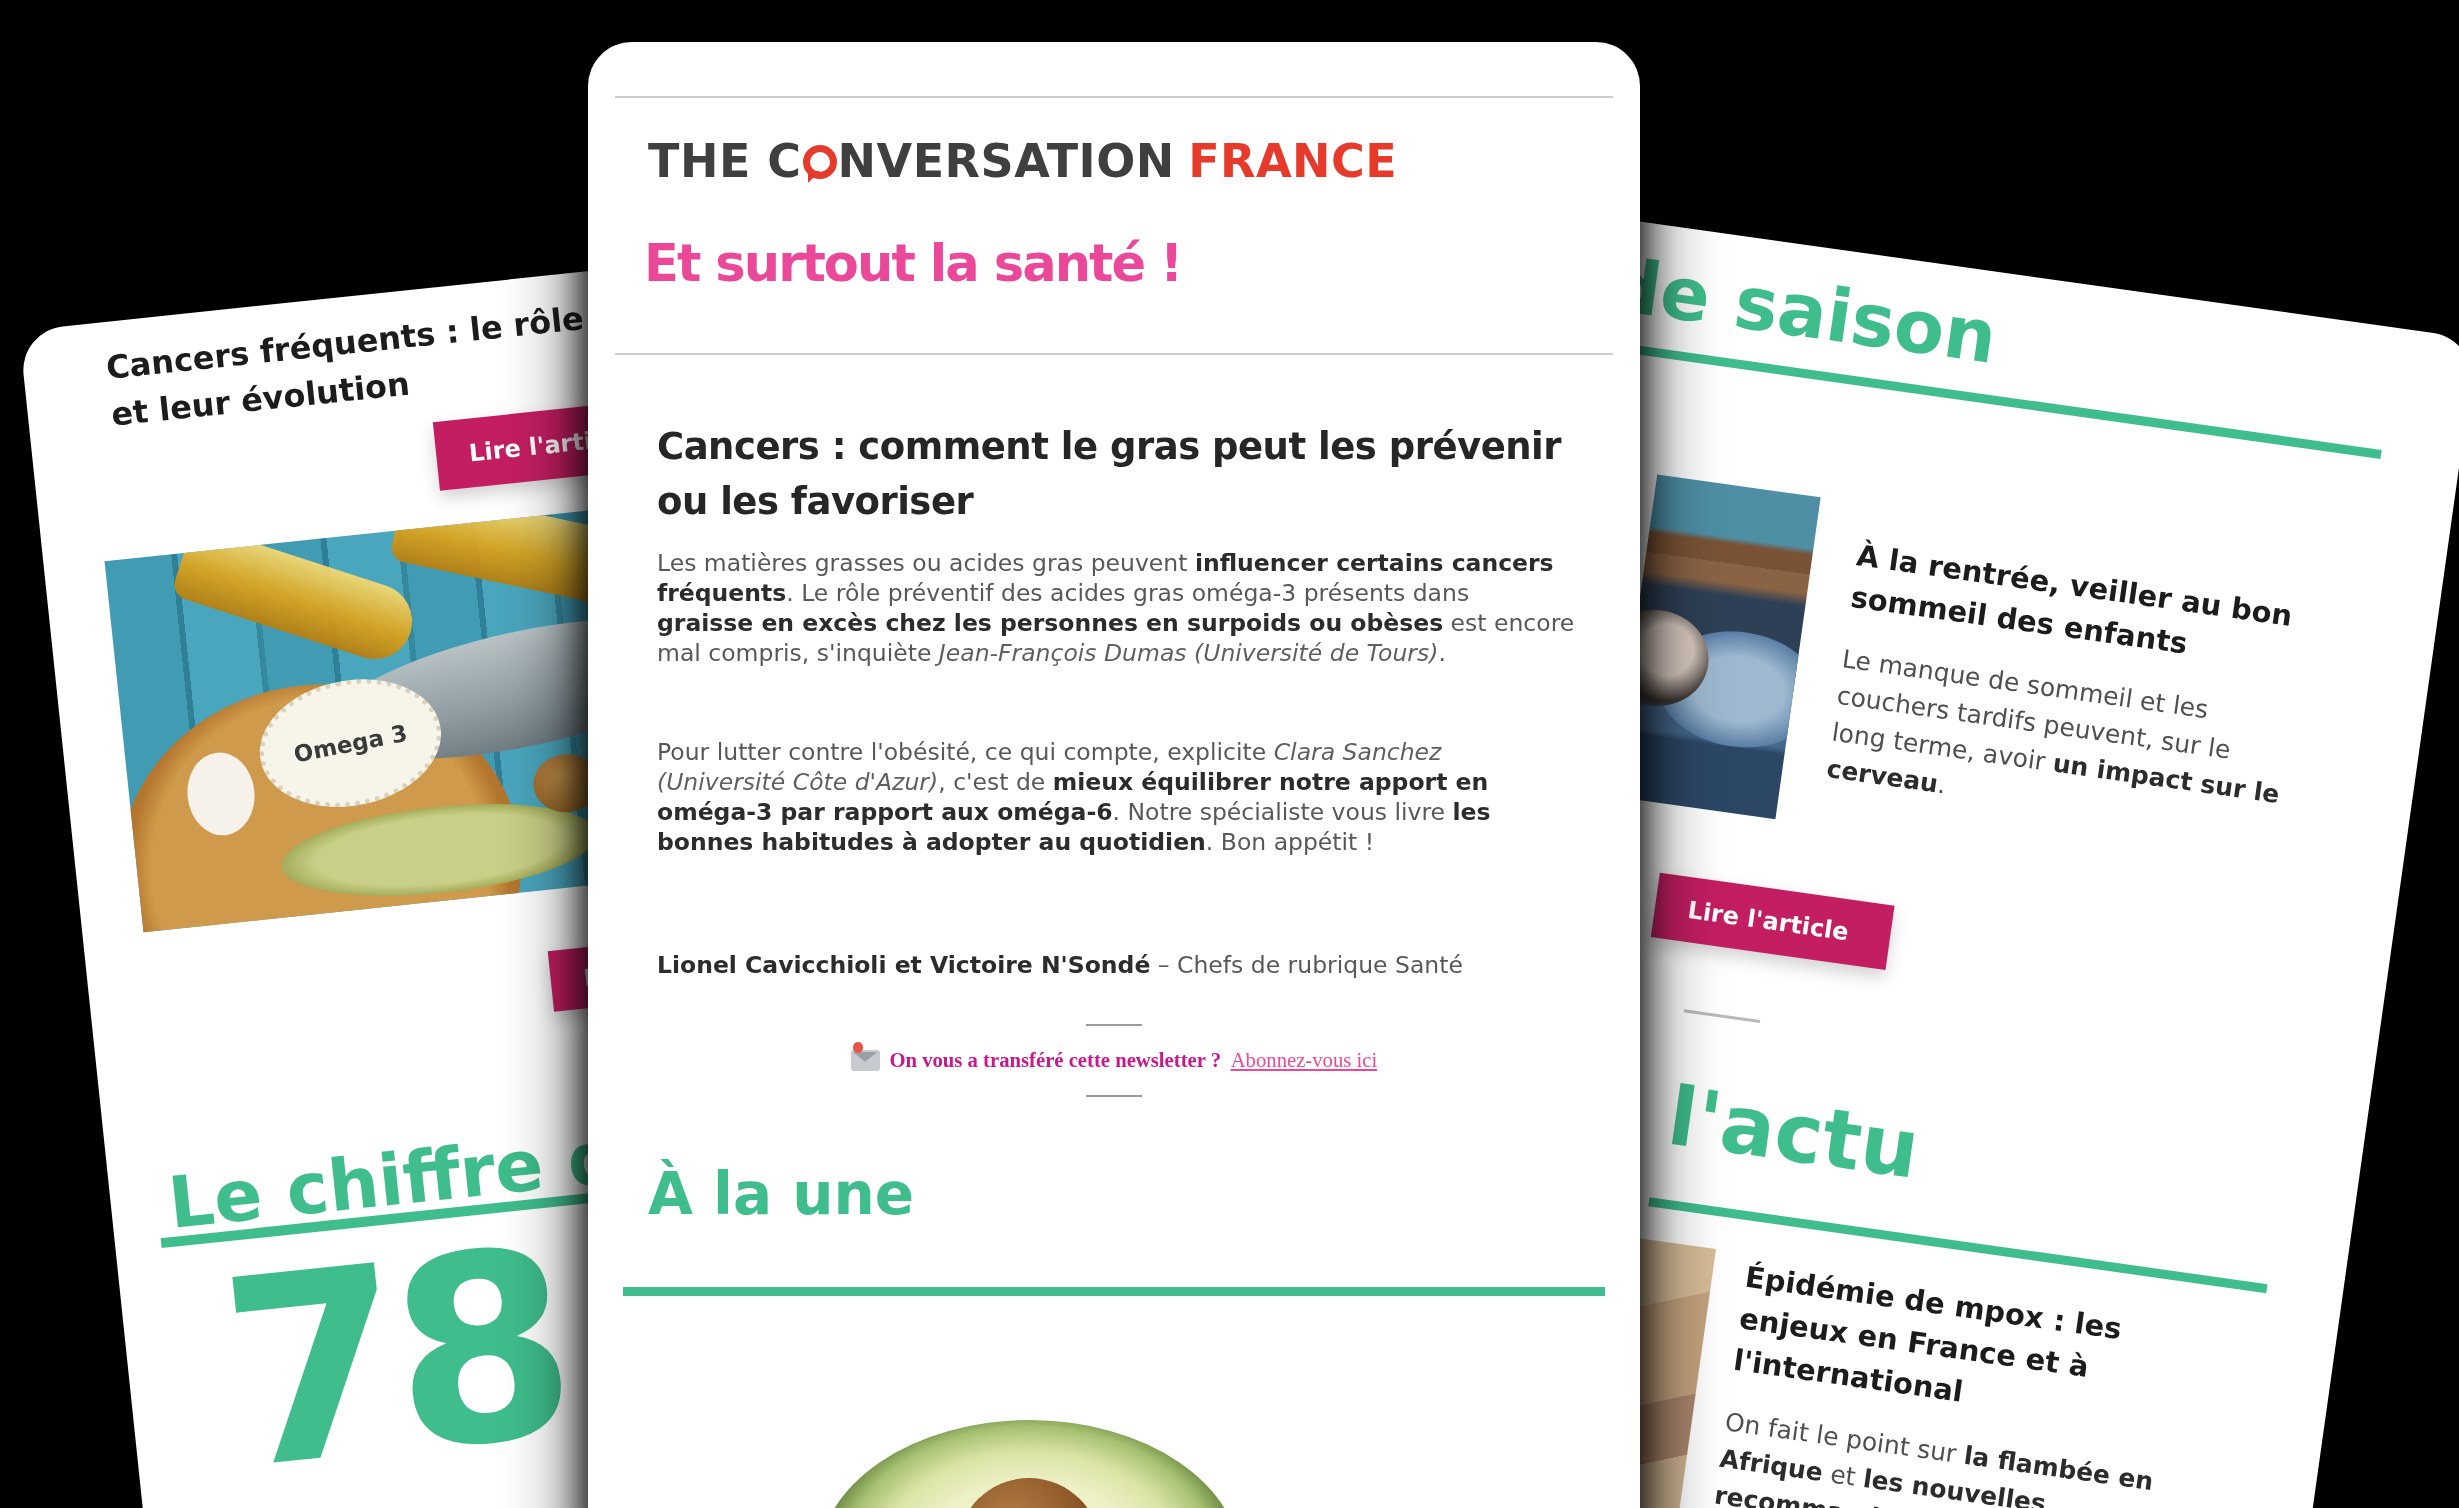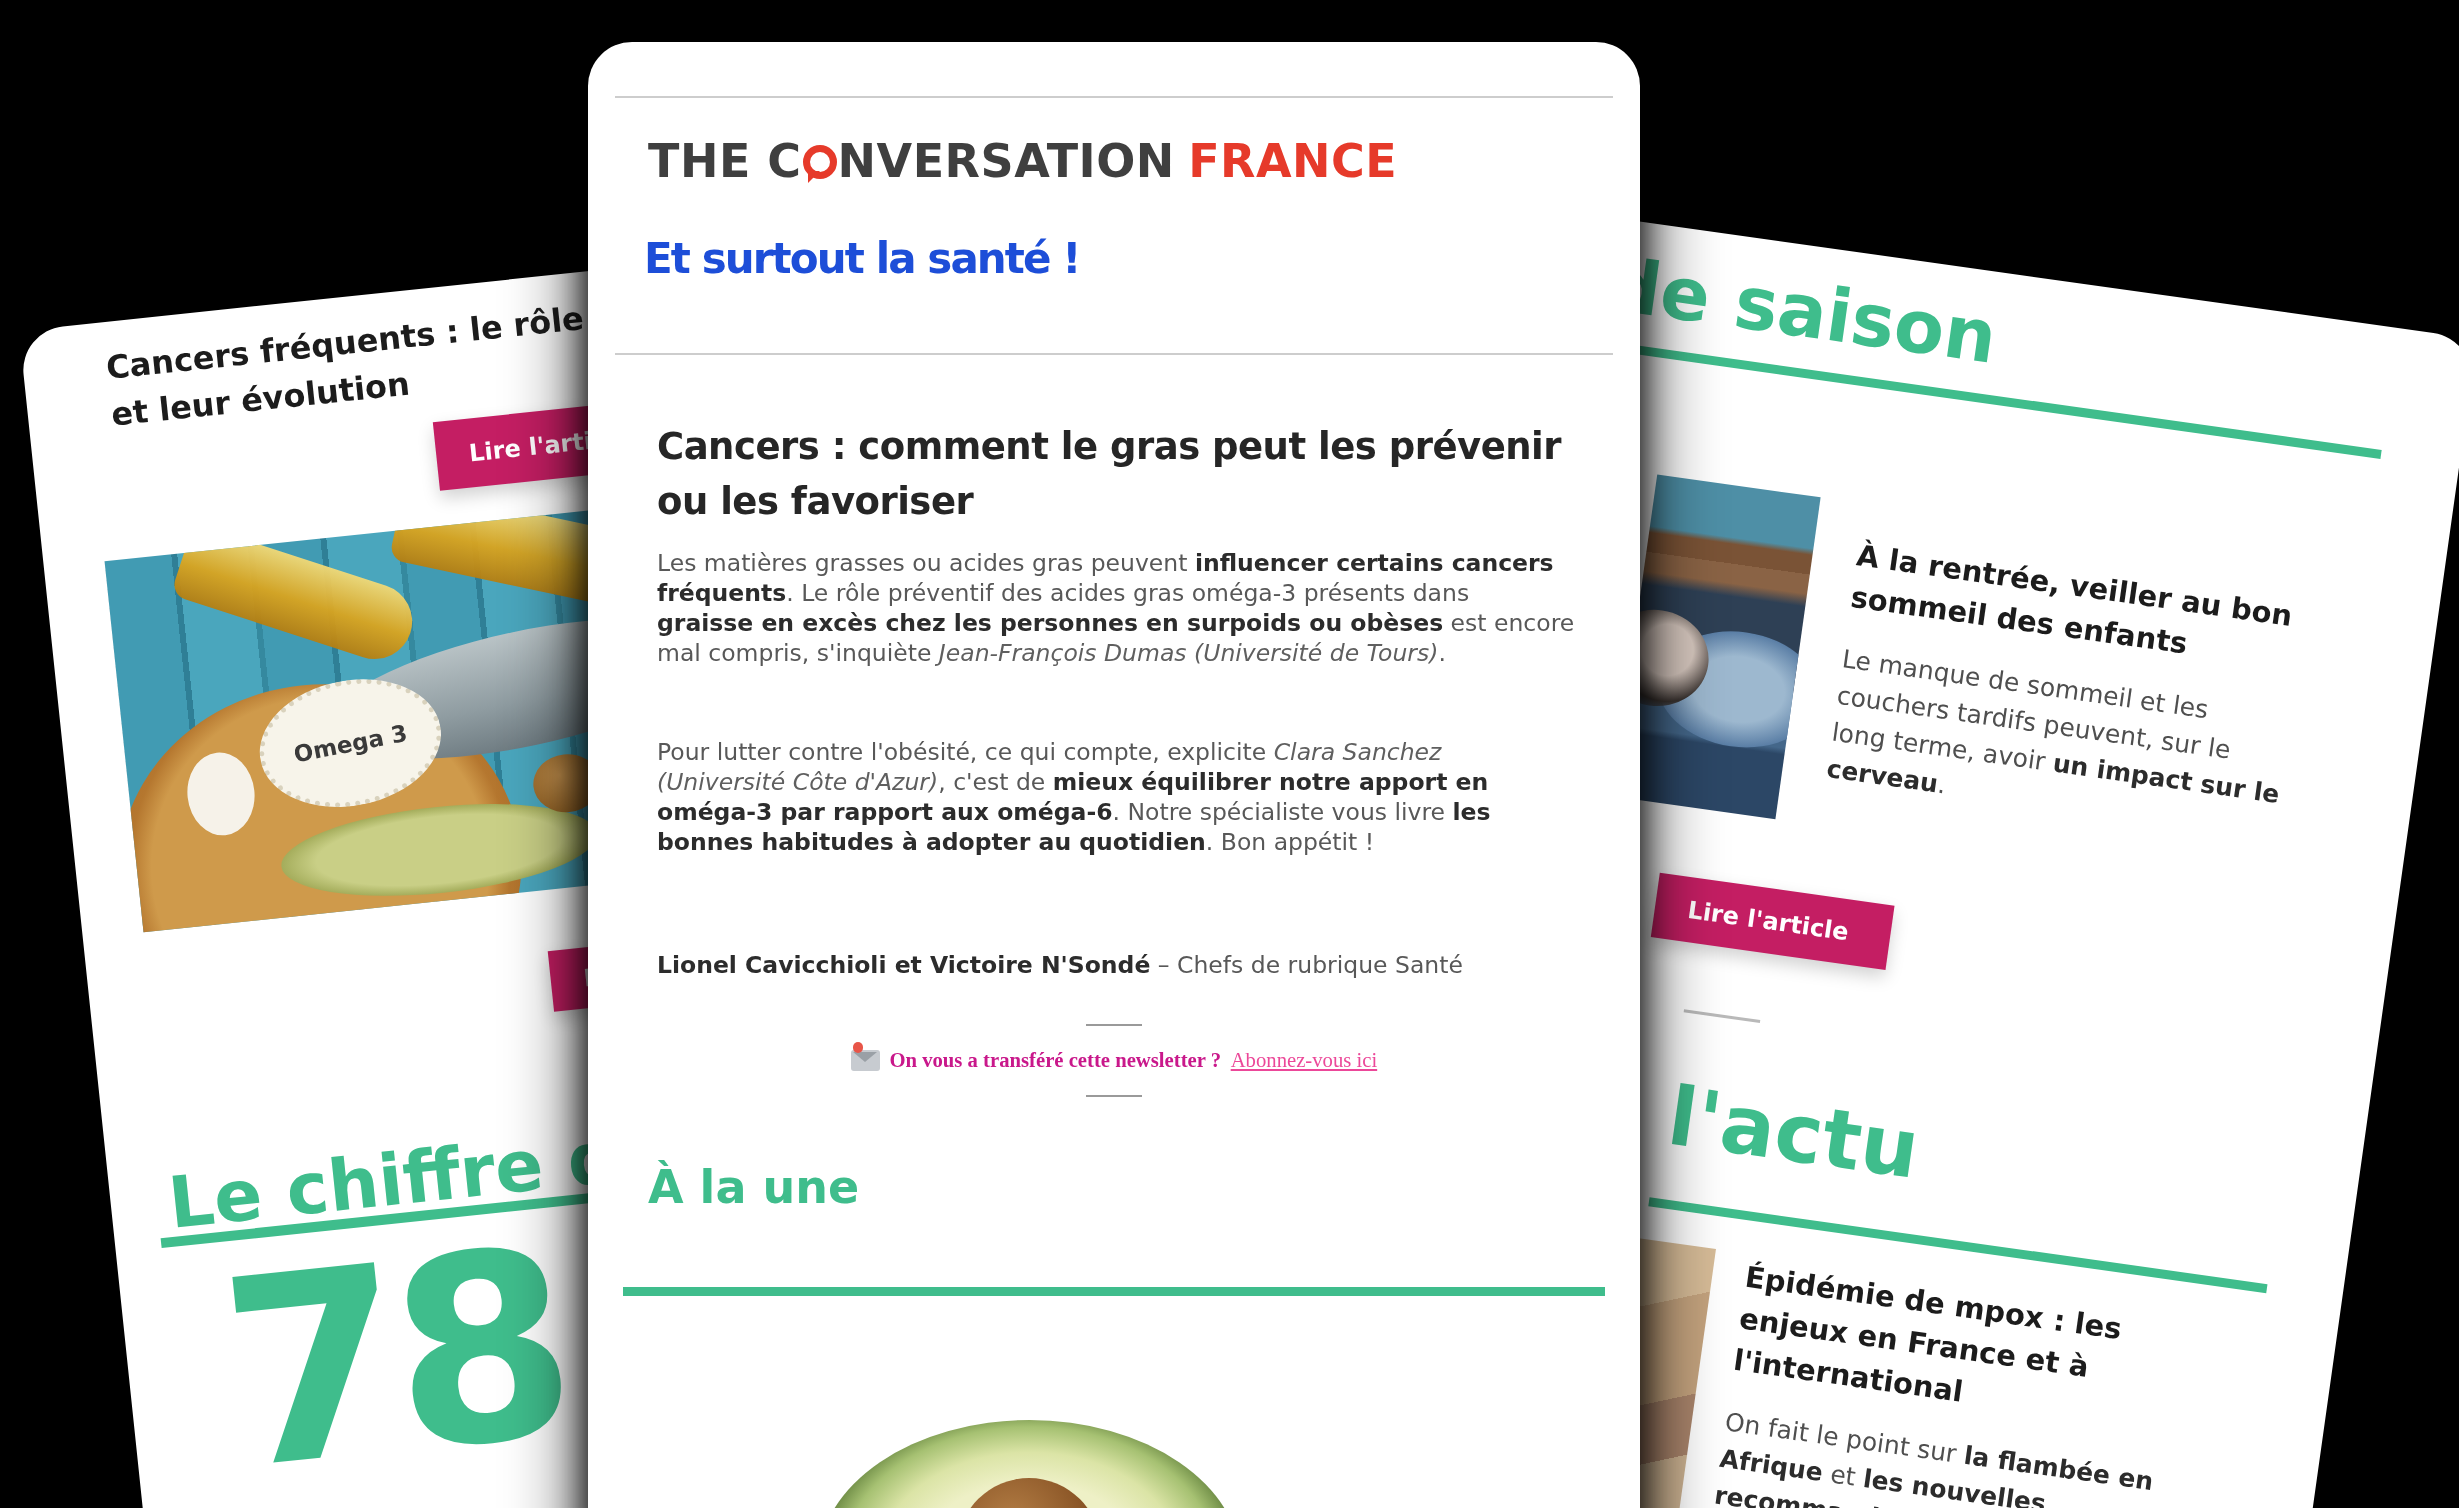--- a/index.html
+++ b/index.html
@@ -10,43 +10,43 @@
   
   #center-card{left:588px;top:42px;width:1052px;height:1537px;z-index:3;}
   .hairline{position:absolute;left:27px;right:27px;height:1.9px;background:#cdcdcd;}
   .brand{position:absolute;left:60px;top:92px;font-size:46px;font-weight:700;
          color:#3f3f3f;letter-spacing:0.5px;white-space:nowrap;}
   .brand .bubble{display:inline-block;width:20px;height:20px;border:7.7px solid #e63a2a;
          border-radius:50%;position:relative;top:1.9px;margin:0 1px;}
   .brand .bubble:after{content:"";position:absolute;left:-1.9px;bottom:-11.5px;
          border:6.7px solid transparent;border-top-color:#e63a2a;border-left-color:#e63a2a;}
   .brand .france{color:#e63a2a;margin-left:13.4px;}
-  .nl-title{position:absolute;left:56px;top:192px;font-size:42px;font-weight:800;
-         color:#1d4ed8;letter-spacing:-1.9px;white-space:nowrap;}
+  .nl-title{position:absolute;left:56px;top:192px;font-size:51px;font-weight:800;
+         color:#ec4899;letter-spacing:-1.9px;white-space:nowrap;}
   .article{position:absolute;left:69px;top:377px;width:937px;}
   .article h2{margin:0;font-size:37px;line-height:55px;font-weight:700;color:#262626;letter-spacing:-0.5px;}
   .rich{font-size:23.5px;line-height:30px;color:#585858;}
   .rich .rline{white-space:nowrap;}
   .sg-b{font-weight:700;color:#2c2c2c;}
   .sg-i{font-style:italic;color:#5f5f5f;}
   .p1{margin-top:19px;}
   .p2{margin-top:69px;}
   .byline{margin-top:93px;font-size:23.5px;line-height:30px;}
   .mid{position:absolute;left:0;right:0;top:982px;display:flex;flex-direction:column;
        align-items:center;gap:23px;}
   .short-div{width:56px;height:1.9px;background:#9a9a9a;}
   .transfer{display:flex;align-items:center;gap:9.6px;font-size:20.7px;white-space:nowrap;font-family:Liberation Serif, serif;}
   .transfer .pink{color:#c9188b;font-weight:700;}
   .transfer a{color:#ec4899;text-decoration:underline;font-weight:400;}
   .env{width:29px;height:21px;background:#c7cbd0;border-radius:2.9px;position:relative;display:inline-block;}
   .env:before{content:"";position:absolute;left:1.9px;top:1.9px;border:12.5px solid transparent;
        border-top:10.6px solid #9aa0a6;width:0;}
   .env:after{content:"";position:absolute;left:1.9px;top:-7.7px;width:10.6px;height:10.6px;
        background:#e85548;border-radius:50%;}
-  .sec-head{position:absolute;left:60px;top:1118px;font-size:46px;font-weight:800;color:#3fbd8c;}
+  .sec-head{position:absolute;left:60px;top:1118px;font-size:58px;font-weight:800;color:#3fbd8c;}
   .sec-rule{position:absolute;left:35px;right:35px;top:1245px;height:8.6px;background:#3fbd8c;}
   .hero{position:absolute;left:38px;right:38px;top:1335px;height:202px;background:#fff;overflow:hidden;}
   .avo{position:absolute;left:192px;top:43px;width:423px;height:288px;border-radius:50%;
        background:radial-gradient(ellipse at 50% 48%,#eef0c6 0 36%,#dbe4a6 50%,#a6c172 62%,#5d7c38 72%,#44601f 78%,#5a7a33 100%);}
   .pit{position:absolute;left:139px;top:58px;width:144px;height:144px;border-radius:50%;
        background:radial-gradient(circle at 38% 32%,#b57f46,#8a5526 55%,#643812 95%);}
   
   #left-card{left:19px;top:331px;width:1114px;height:1441px;z-index:1;
        transform:rotate(-6deg);transform-origin:top left;}
   #left-card h3{position:absolute;left:83px;top:23px;margin:0;font-size:32px;

